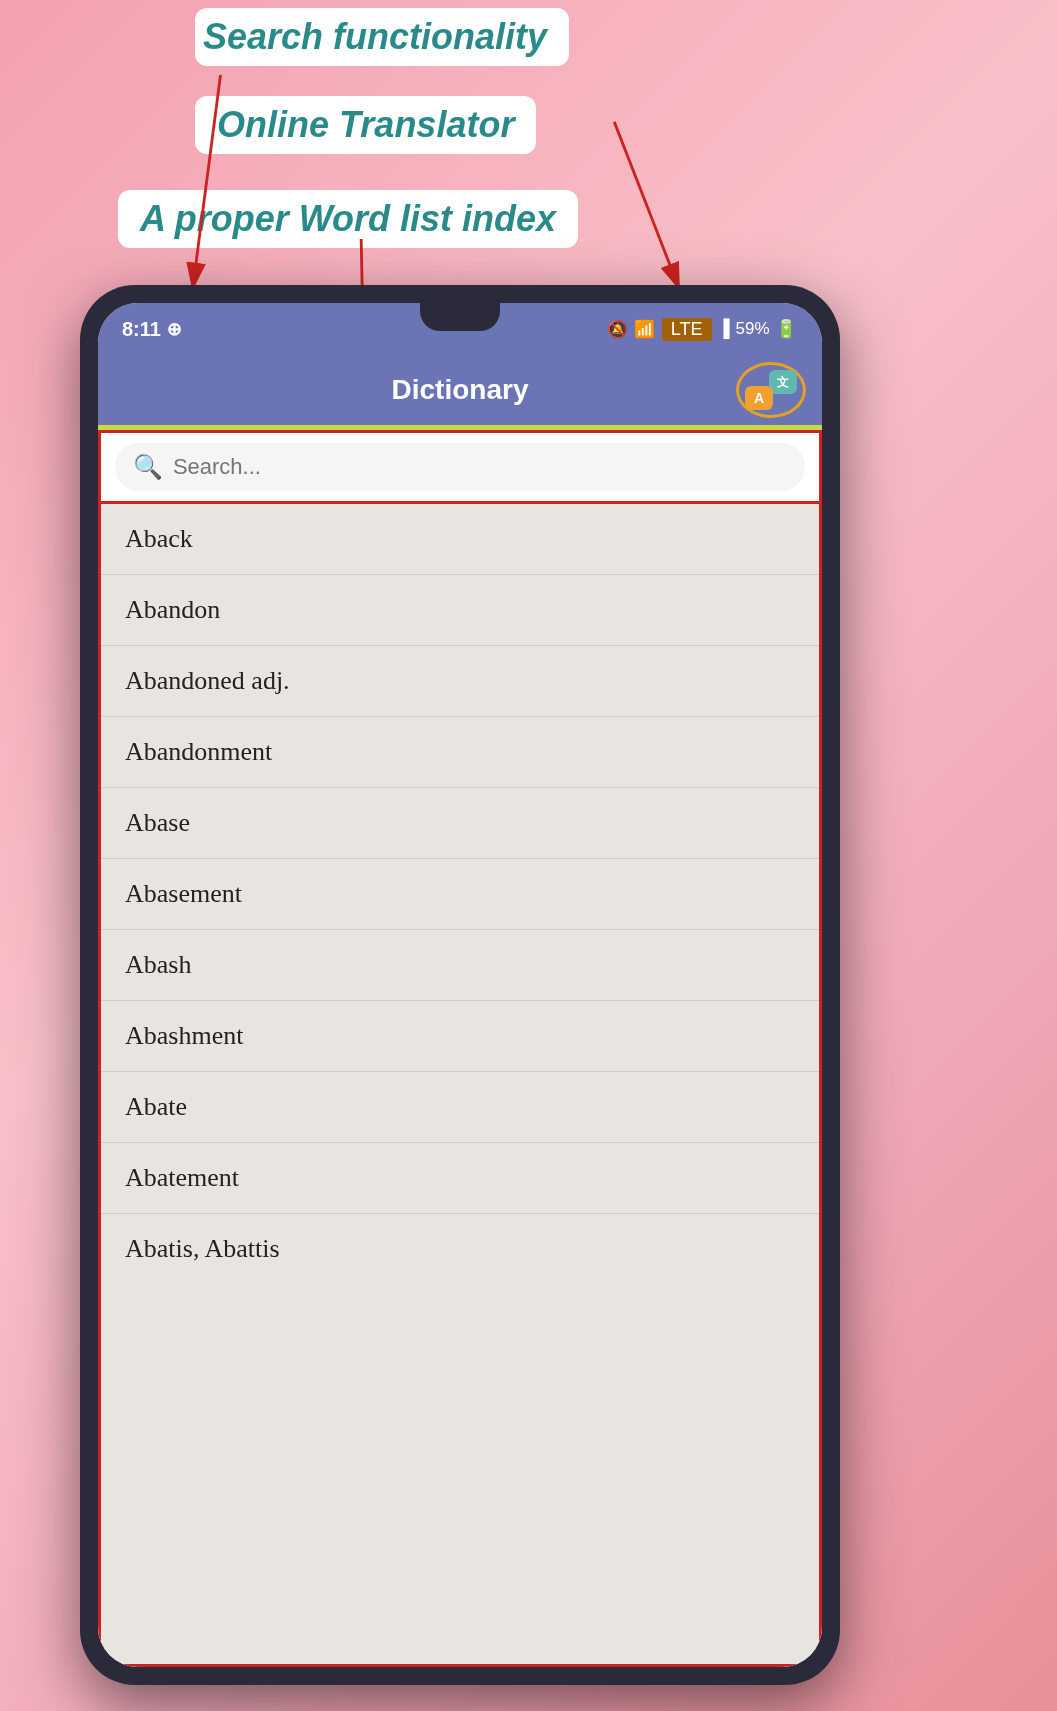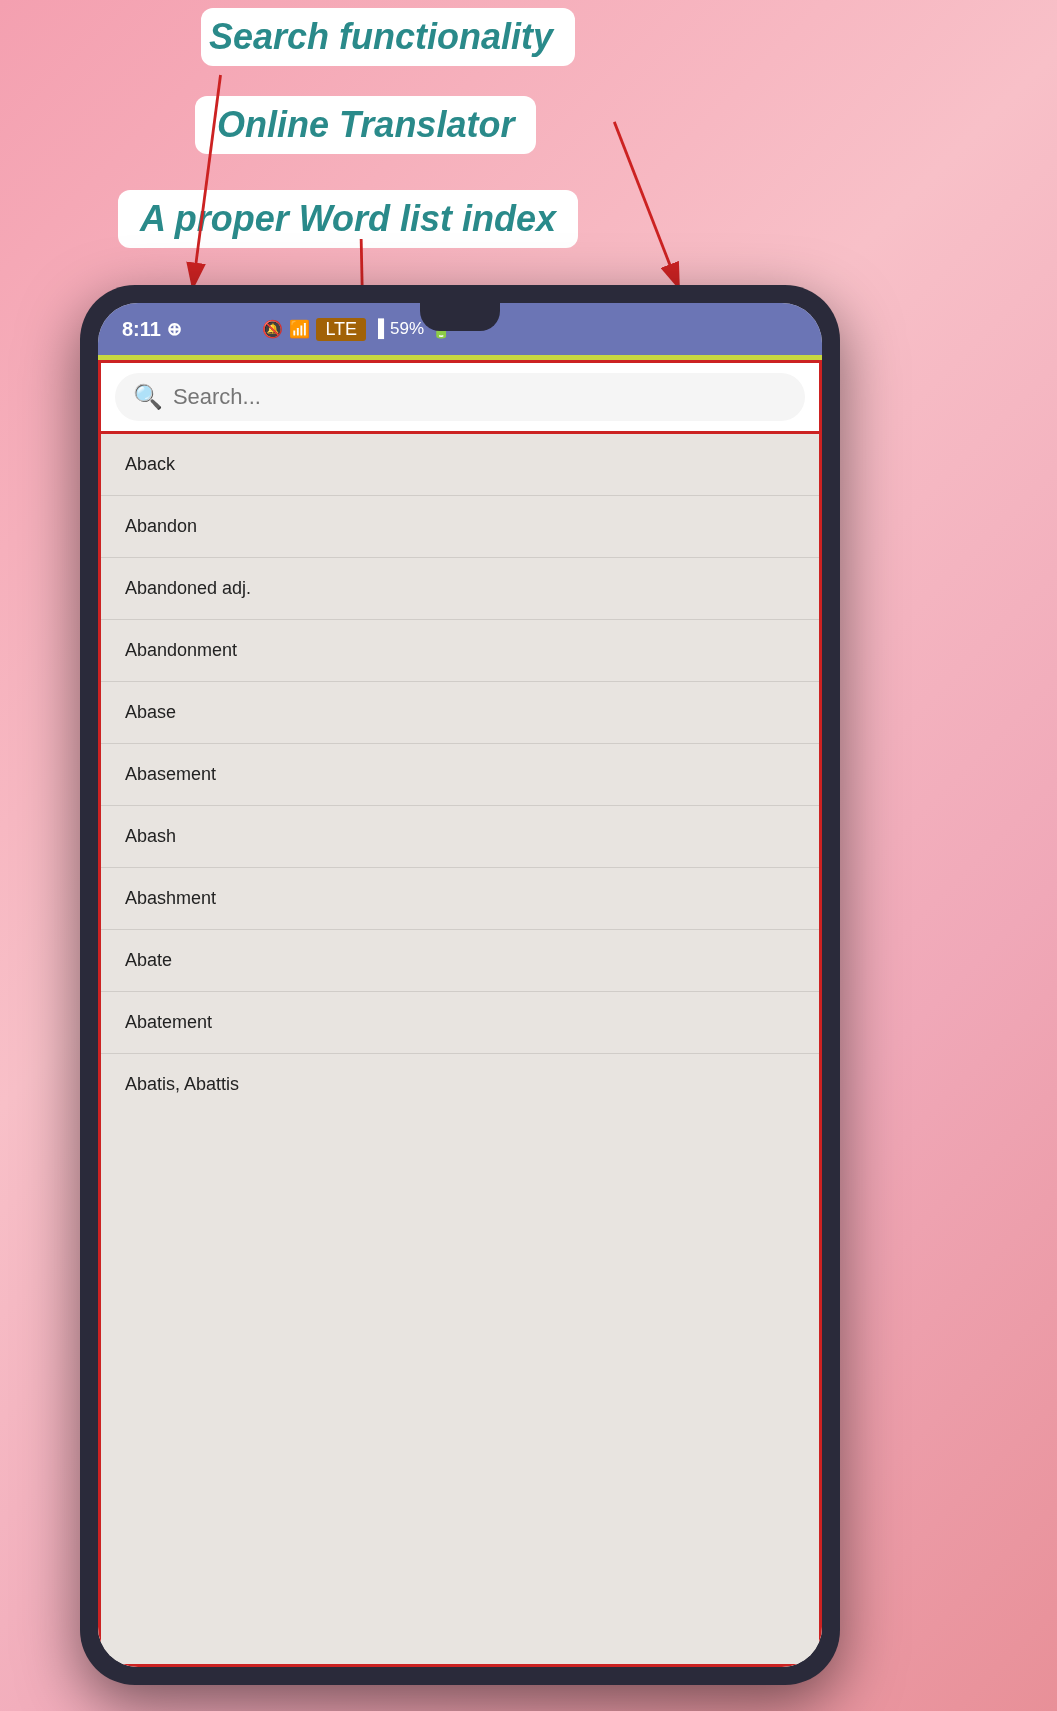--- a/index.html
+++ b/index.html
@@ -34,21 +34,21 @@
       padding: 8px 22px;
       font-size: 36px;
       font-weight: 900;
       color: #2a8a8a;
       white-space: nowrap;
       font-style: italic;
     }
 
     .label-search {
       top: 8px;
-      left: 201px;
+      left: 195px;
       padding-left: 8px;
     }
 
     .label-translator {
       top: 96px;
       left: 195px;
     }
 
     .label-wordlist {
       top: 190px;
@@ -93,20 +93,21 @@
       display: flex;
       flex-direction: column;
     }
 
     
     .status-bar {
       background: #6b75b5;
       height: 52px;
       display: flex;
       align-items: center;
+      justify-content: space-between;
       padding: 0 24px;
       flex-shrink: 0;
     }
 
     .status-time {
       color: white;
       font-size: 20px;
       font-weight: 600;
       display: flex;
       align-items: center;
@@ -246,25 +247,26 @@
     .word-list {
       flex: 1;
       overflow-y: auto;
       border: 3px solid #cc2222;
       border-top: none;
       background: #e8e4e0;
     }
 
     .word-item {
       padding: 20px 24px;
-      font-size: 18px;
+      font-size: 26px;
       color: #222;
       border-bottom: 1px solid #d0ccc8;
       background: #e8e4e0;
       cursor: pointer;
+      font-family: Liberation Serif, serif;
     }
 
     .word-item-last {
       border-bottom: none;
       background: #e8e4e0;
     }
   </style>
 </head>
 <body>
 
@@ -309,20 +311,29 @@
         <div class="status-right">
           <span>🔕</span>
           <span>📶</span>
           <span style="font-size:18px;background:#a16207;color:white;padding:1px 9px;border-radius:3px;">LTE</span>
           <span>▐</span>
           <span>59%</span>
           <span style="font-size:18px;">🔋</span>
         </div>
       </div>
 
+      <div class="app-header">
+        <span class="app-title">Dictionary</span>
+        <div class="translate-btn">
+          <div class="translate-icon-inner">
+            <div class="translate-box-zh">文</div>
+            <div class="translate-box-a">A</div>
+          </div>
+        </div>
+      </div>
 
       <div class="divider-line"></div>
 
       <div class="search-container">
         <div class="search-input-wrap">
           <div class="search-icon-wrap">🔍</div>
           <input class="search-input" type="text" placeholder="Search..." style="">
         </div>
       </div>
 

